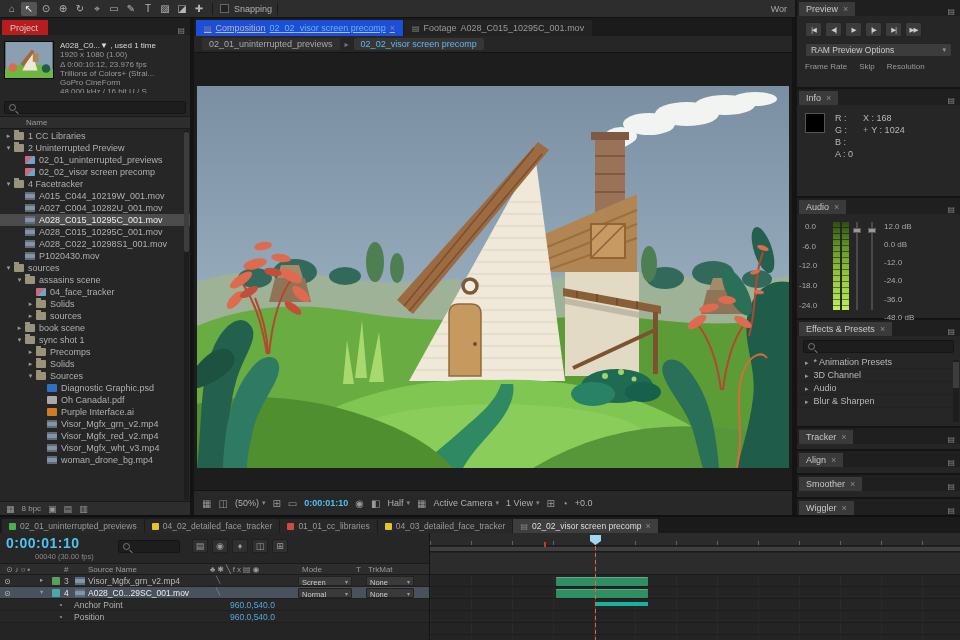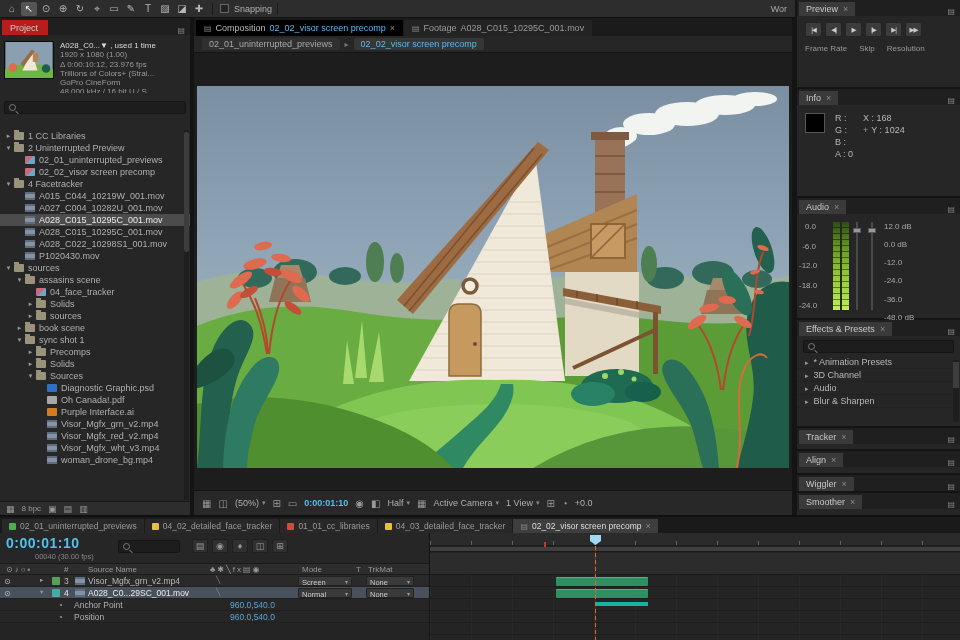--- a/index.html
+++ b/index.html
@@ -44,21 +44,21 @@
   .ic-psd { background:#2f6fc4; } .ic-pdf { background:#a8a8a8; } .ic-ai { background:#cf7c23; }
   .pj-scrollbar { position:absolute; right:1px; top:112px; width:5px; height:370px; background:#1e1e1e; }
   .pj-scrollbar .thumb { position:absolute; top:2px; left:0; width:5px; height:120px; background:#3d3d3d; border-radius:2px; }
   .pj-footer { position:absolute; bottom:0; height:14px; left:0; right:0; background:#2d2d2d; border-top:1px solid #1a1a1a; display:flex; align-items:center; gap:7px; padding:0 6px; color:#9a9a9a; font-size:8px; }
   .gly { font-size:9px; color:#9a9a9a; }
 
   
   #viewer { position:absolute; left:194px; top:18px; width:598px; height:497px; background:#1d1d1d; }
   .vtabs { height:18px; background:#1b1b1b; display:flex; align-items:flex-end; gap:1px; padding-left:2px; }
   .vtab { height:16px; display:flex; align-items:center; gap:4px; padding:0 8px; font-size:9px; background:#232323; color:#9a9a9a; white-space:nowrap; }
-  .vtab.active { background:#000000; color:#b8b8b8; }
+  .vtab.active { background:#1d4ed8; color:#b8b8b8;text-decoration:underline; }
   .vtab .cname { color:#62b8e8; }
   .tabicon::before { content:'▤'; font-size:8px; color:#8a8a8a; }
   .x::before { content:'×'; color:#8a8a8a; font-size:9px; }
   .vcrumbs { height:17px; background:#262626; border-bottom:1px solid #141414; display:flex; align-items:center; font-size:9px; padding-left:8px; gap:5px; }
   .crumb { padding:1px 7px; background:#303030; color:#a8a8a8; border-radius:2px; }
   .crumb.active { color:#62b8e8; background:#363636; }
   .crumb-sep::before { content:'▸'; color:#777; font-size:8px; }
   .vcanvas { position:absolute; top:35px; left:0; right:0; bottom:25px; background:#1d1d1d; }
   .vcanvas svg { position:absolute; left:3px; top:33px; }
   .vbottom { position:absolute; bottom:0; height:25px; left:0; right:0; background:#282828; border-top:1px solid #141414; display:flex; align-items:center; gap:7px; padding:0 8px; font-size:9px; color:#b0b0b0; white-space:nowrap; }
@@ -197,20 +197,23 @@
       <div>GoPro CineForm</div>
       <div>48.000 kHz / 16 bit U / S...</div>
     </div>
   </div>
   <div class="pj-search">
     <div class="searchbox">
       <span class="mag"></span>
       <input value="" style="">
     </div>
   </div>
+  <div class="pj-colhead">
+      <span>Name</span>
+    </div>
   <div class="pj-tree">
     <div class="trow lvl0">
         <span class="twirl">▸</span>
         <span class="ic ic-folder"></span>
         <span>1 CC Libraries</span>
       </div>
     <div class="trow lvl0">
         <span class="twirl">▾</span>
         <span class="ic ic-folder"></span>
         <span>2 Uninterrupted Preview</span>
@@ -542,20 +545,25 @@
       <span class="pmenu"></span>
     </div>
     <div class="transport">
       <span class="tbtn">|◀</span>
       <span class="tbtn">◀|</span>
       <span class="tbtn">▶</span>
       <span class="tbtn">|▶</span>
       <span class="tbtn">▶|</span>
       <span class="tbtn">▶▶</span>
     </div>
+    <div class="ramrow">
+      <div class="ramsel">
+          <span>RAM Preview Options</span>
+        </div>
+    </div>
     <div class="prevlabels">
       <span>Frame Rate</span>
       <span>Skip</span>
       <span>Resolution</span>
     </div>
   </div>
 
   <div class="rpanel" style="height:112px;">
     <div class="rhead">
       <div class="rtab">
@@ -666,33 +674,33 @@
   </div>
   <div class="rpanel" style="height:23px;">
     <div class="rhead">
       <div class="rtab">
           <span>Align</span>
           <span class="x"></span>
         </div>
       <span class="pmenu"></span>
     </div>
   </div>
+  <div class="rpanel" style="height:23px;">
+    <div class="rhead">
+      <div class="rtab">
+          <span>Smoother</span>
+          <span class="x"></span>
+        </div>
+      <span class="pmenu"></span>
+    </div>
+  </div>
   <div class="rpanel" style="flex:1;">
     <div class="rhead">
       <div class="rtab">
           <span>Wiggler</span>
-          <span class="x"></span>
-        </div>
-      <span class="pmenu"></span>
-    </div>
-  </div>
-  <div class="rpanel" style="height:23px;">
-    <div class="rhead">
-      <div class="rtab">
-          <span>Smoother</span>
           <span class="x"></span>
         </div>
       <span class="pmenu"></span>
     </div>
   </div>
 </div>
 
 <div id="timeline">
   <div class="ttabs">
     <div class="ttab">

